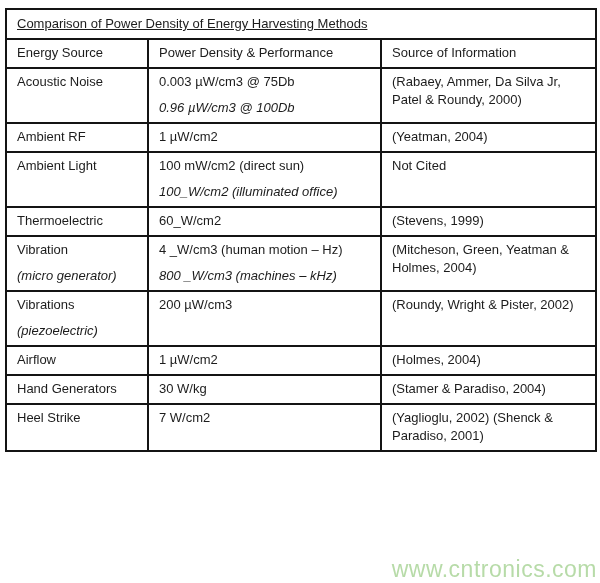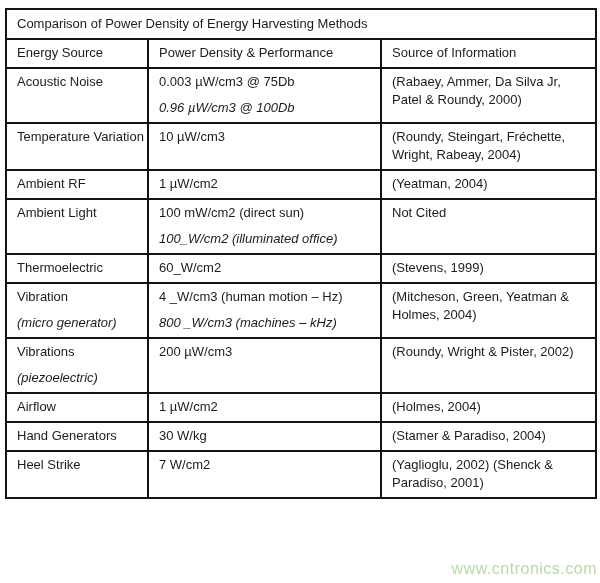--- a/index.html
+++ b/index.html
@@ -23,29 +23,29 @@
   }
   table.energy-table col.c1{width:142px;}
   table.energy-table col.c2{width:233px;}
   table.energy-table col.c3{width:215px;}
   table.energy-table th,
   table.energy-table td{
     border:2px solid var(--border-color);
     font-weight:normal;text-align:left;vertical-align:top;
     padding:4px 8px 5px 10px;
   }
-  tr.title-row th{padding:5px 8px 5px 10px;}
+  tr.title-row th{padding:5px 8px 5px 10px;text-decoration:underline;}
   tr.header-row th{padding:4px 8px 5px 10px;}
   td p,th p{margin:0;}
   td p + p{margin-top:8px;font-style:italic;}
   td.energy-source-cell p{white-space:nowrap;}
   .watermark{
     position:absolute;right:3px;top:558px;
     color:var(--watermark-color);
-    font-size:16px;line-height:22px;letter-spacing:0.5px;
+    font-size:23px;line-height:22px;letter-spacing:0.5px;
   }
 </style>
 </head>
 <body>
 
 <table class="energy-table">
   <colgroup>
     <col class="c1">
       <col class="c2">
       <col class="c3">
@@ -64,31 +64,20 @@
       <tr>
         <td class="energy-source-cell">
           <p>Acoustic Noise</p>
         </td>
         <td class="power-density-cell">
           <p>0.003 µW/cm3 @ 75Db</p>
           <p>0.96 µW/cm3 @ 100Db</p>
         </td>
         <td class="citation-cell">
           <p>(Rabaey, Ammer, Da Silva Jr, Patel &amp; Roundy, 2000)</p>
-        </td>
-      </tr>
-      <tr>
-        <td class="energy-source-cell">
-          <p>Temperature Variation</p>
-        </td>
-        <td class="power-density-cell">
-          <p>10 µW/cm3</p>
-        </td>
-        <td class="citation-cell">
-          <p>(Roundy, Steingart, Fréchette, Wright, Rabeay, 2004)</p>
         </td>
       </tr>
       <tr>
         <td class="energy-source-cell">
           <p>Ambient RF</p>
         </td>
         <td class="power-density-cell">
           <p>1 µW/cm2</p>
         </td>
         <td class="citation-cell">

